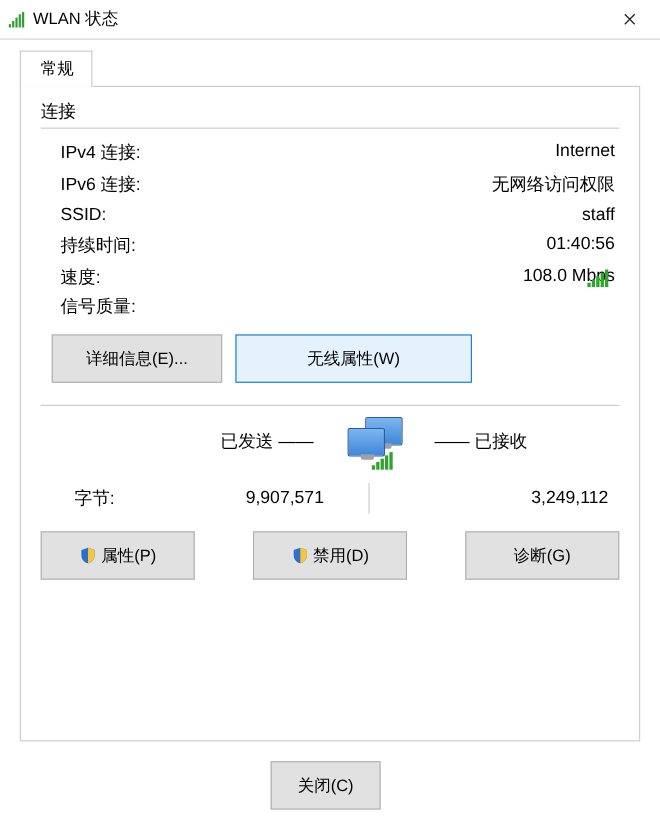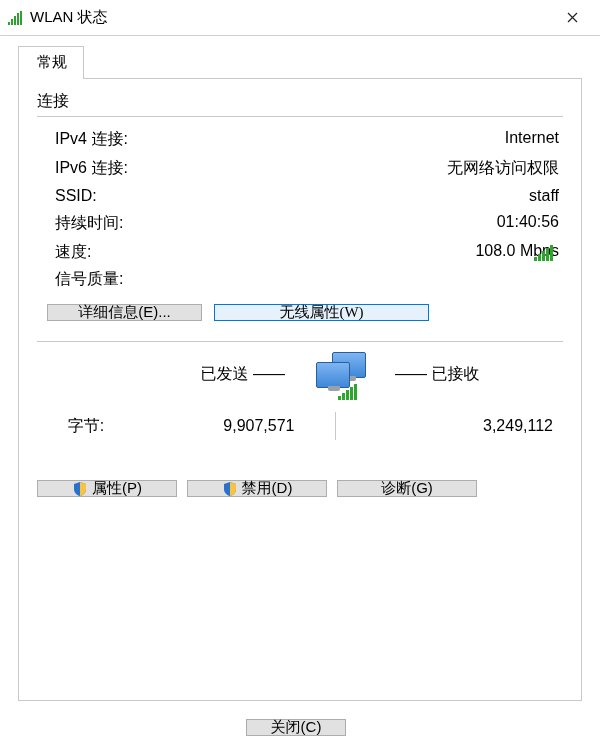--- a/index.html
+++ b/index.html
@@ -134,41 +134,40 @@
     .sb3 { height: 10px; }
     .sb4 { height: 13px; }
     .sb5 { height: 16px; }
     .button-row {
       display: flex;
       gap: 12px;
       margin-top: 12px;
       margin-left: 10px;
     }
     .btn {
-      height: 17px;
+      height: 44px;
       padding: 0 12px;
       border: 1px solid #adadad;
       background: #e1e1e1;
       font-size: 15px;
       display: inline-flex;
       align-items: center;
       justify-content: center;
       cursor: pointer;
       color: #000;
     }
     .btn-wide {
       min-width: 155px;
     }
     .btn-wider {
       min-width: 215px;
     }
     .btn-highlight {
       background: #e5f1fb;
       border-color: #0078d7;
-      font-family: Liberation Serif, serif;
     }
     .activity-labels {
       display: flex;
       align-items: center;
       justify-content: center;
     }
     .activity-col-left, .activity-col-right {
       flex: 1;
       text-align: center;
       padding: 4px 0;
@@ -199,21 +198,22 @@
       background: #c8c8c8;
     }
     .shield-icon {
       width: 16px;
       height: 16px;
       margin-right: 4px;
     }
     .bottom-buttons {
       display: flex;
       gap: 10px;
-      margin-top: 28px;
+      margin-top: 4px;
+      justify-content: space-between;
     }
     .btn-med {
       min-width: 140px;
     }
     .dialog-footer {
       display: flex;
       justify-content: center;
       padding: 10px 18px 12px 10px;
     }
     .btn-close {

